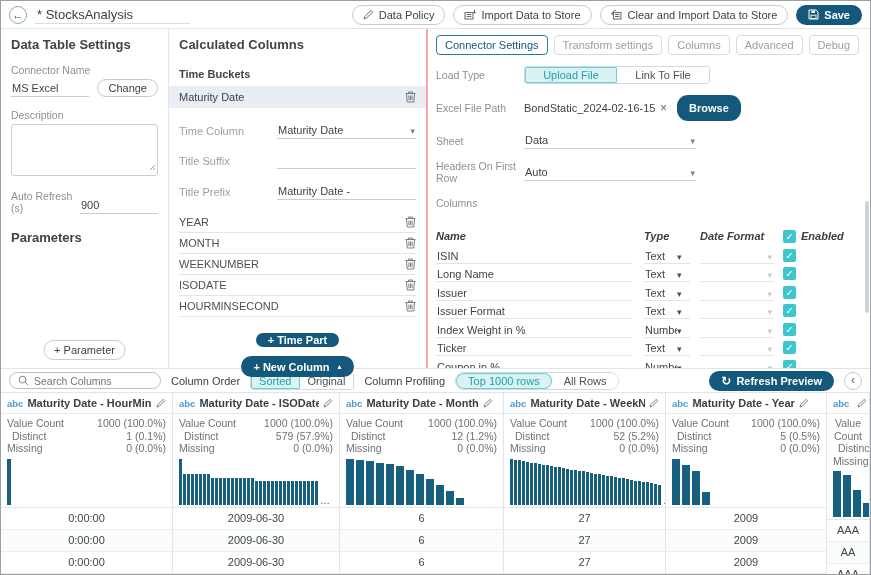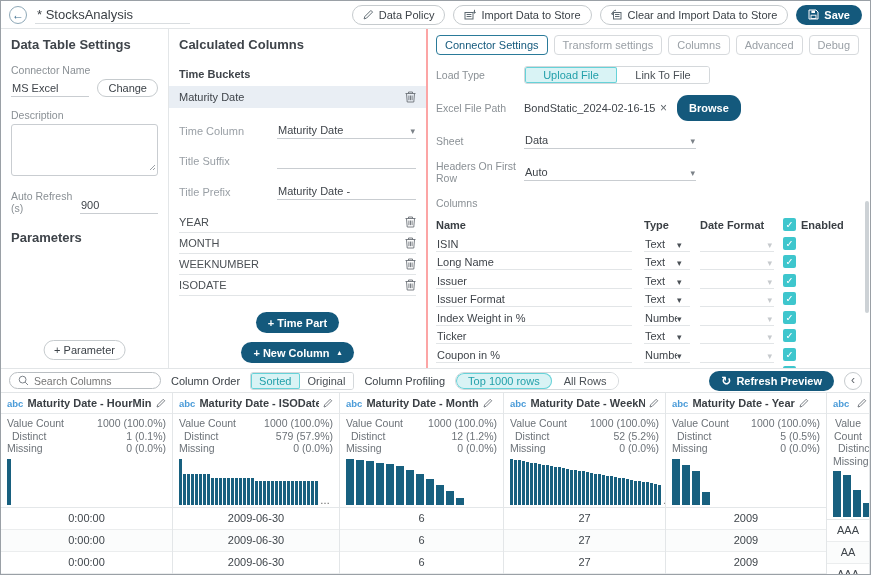--- a/index.html
+++ b/index.html
@@ -55,21 +55,21 @@
   .form-row .f-label { width: 88px; color: #8a9095; font-size: 10.5px; flex: 0 0 auto; }
   .seg-group { display: flex; border: 1px solid #d4d8db; border-radius: 3px; overflow: hidden; }
   .seg { padding: 2px 8px; font-size: 11px; color: #4a5056; background: #fff; cursor: pointer; white-space: nowrap; }
   .seg.active { background: #d9f3f5; color: #23a0aa; box-shadow: inset 0 0 0 1px #66d2d8; border-radius: 2px; }
   .loadtype .seg { width: 92px; text-align: center; }
   .filepath-val { color: #3f444a; width: 132px; white-space: nowrap; overflow: hidden; }
   .close-x { color: #5f656b; margin: 0 10px 0 4px; cursor: pointer; font-size: 12px; }
   .dd { width: 172px; border-bottom: 1px solid #c9cdd1; display: flex; align-items: flex-end; padding: 2px 1px; cursor: pointer; }
   .dd .v { flex: 1; color: #3f444a; }
   .cols-label { color: #8a9095; font-size: 10.5px; margin-top: 13px; }
-  .ccol-head { display: flex; align-items: flex-end; margin-top: 9px; font-weight: bold; color: #3a3f44; }
+  .ccol-head { display: flex; align-items: flex-start; margin-top: 21px; font-weight: bold; color: #3a3f44; font-style: italic; }
   .ccol-head .h-name { flex: 0 0 208px; }
   .ccol-head .h-type { flex: 0 0 56px; }
   .ccol-head .h-fmt { flex: 0 0 83px; }
   .checkbox { width: 13px; height: 13px; background: #3ec6cd; border-radius: 2px; color: #fff; font-size: 9.5px; line-height: 13px; text-align: center; font-weight: bold; display: inline-block; cursor: pointer; flex: 0 0 auto; }
   .ccol-head .checkbox { margin-right: 5px; }
   .ccol-list { margin-top: 2px; height: 168px; overflow: hidden; }
   .ccol-row { display: flex; align-items: flex-end; height: 18.5px; }
   .ccol-name { flex: 0 0 196px; border-bottom: 1px solid #e2e5e7; color: #3f444a; padding: 1px 1px; white-space: nowrap; overflow: hidden; }
   .ccol-type { flex: 0 0 46px; margin-left: 12px; border-bottom: 1px solid #e2e5e7; display: flex; align-items: flex-end; padding: 1px 1px; cursor: pointer; }
   .ccol-type-txt { width: 32px; overflow: hidden; white-space: nowrap; color: #3f444a; }
@@ -248,23 +248,31 @@
     </span>
   </div>
           <div class="tp-row">
     <span class="tp-label">ISODATE</span>
     <span class="trash">
       <svg width="11" height="12" viewBox="0 0 11 12">
                 <path d="M0.5 2.5h10M3.5 2.5V1h4v1.5M1.5 2.5l.7 8.5h6.6l.7-8.5M3.9 4.5v4.7M5.5 4.5v4.7M7.1 4.5v4.7" stroke="#6b7177" fill="none" stroke-width="0.9"></path>
               </svg>
     </span>
   </div>
+          <div class="tp-row">
+    <span class="tp-label">HOURMINSECOND</span>
+    <span class="trash">
+      <svg width="11" height="12" viewBox="0 0 11 12">
+                <path d="M0.5 2.5h10M3.5 2.5V1h4v1.5M1.5 2.5l.7 8.5h6.6l.7-8.5M3.9 4.5v4.7M5.5 4.5v4.7M7.1 4.5v4.7" stroke="#6b7177" fill="none" stroke-width="0.9"></path>
+              </svg>
+    </span>
+  </div>
         </div>
       <div class="mid-btns">
-        <button class="btn-teal" style="height:21px">
+        <button class="btn-teal" style="height:14px">
           <span>+ Time Part</span>
         </button>
         <button class="btn-teal" style="height:21px">
           <span>+ New Column</span>
           <span class="caret-up">▴</span>
         </button>
       </div>
     </section>
 
     <section class="right-panel">

